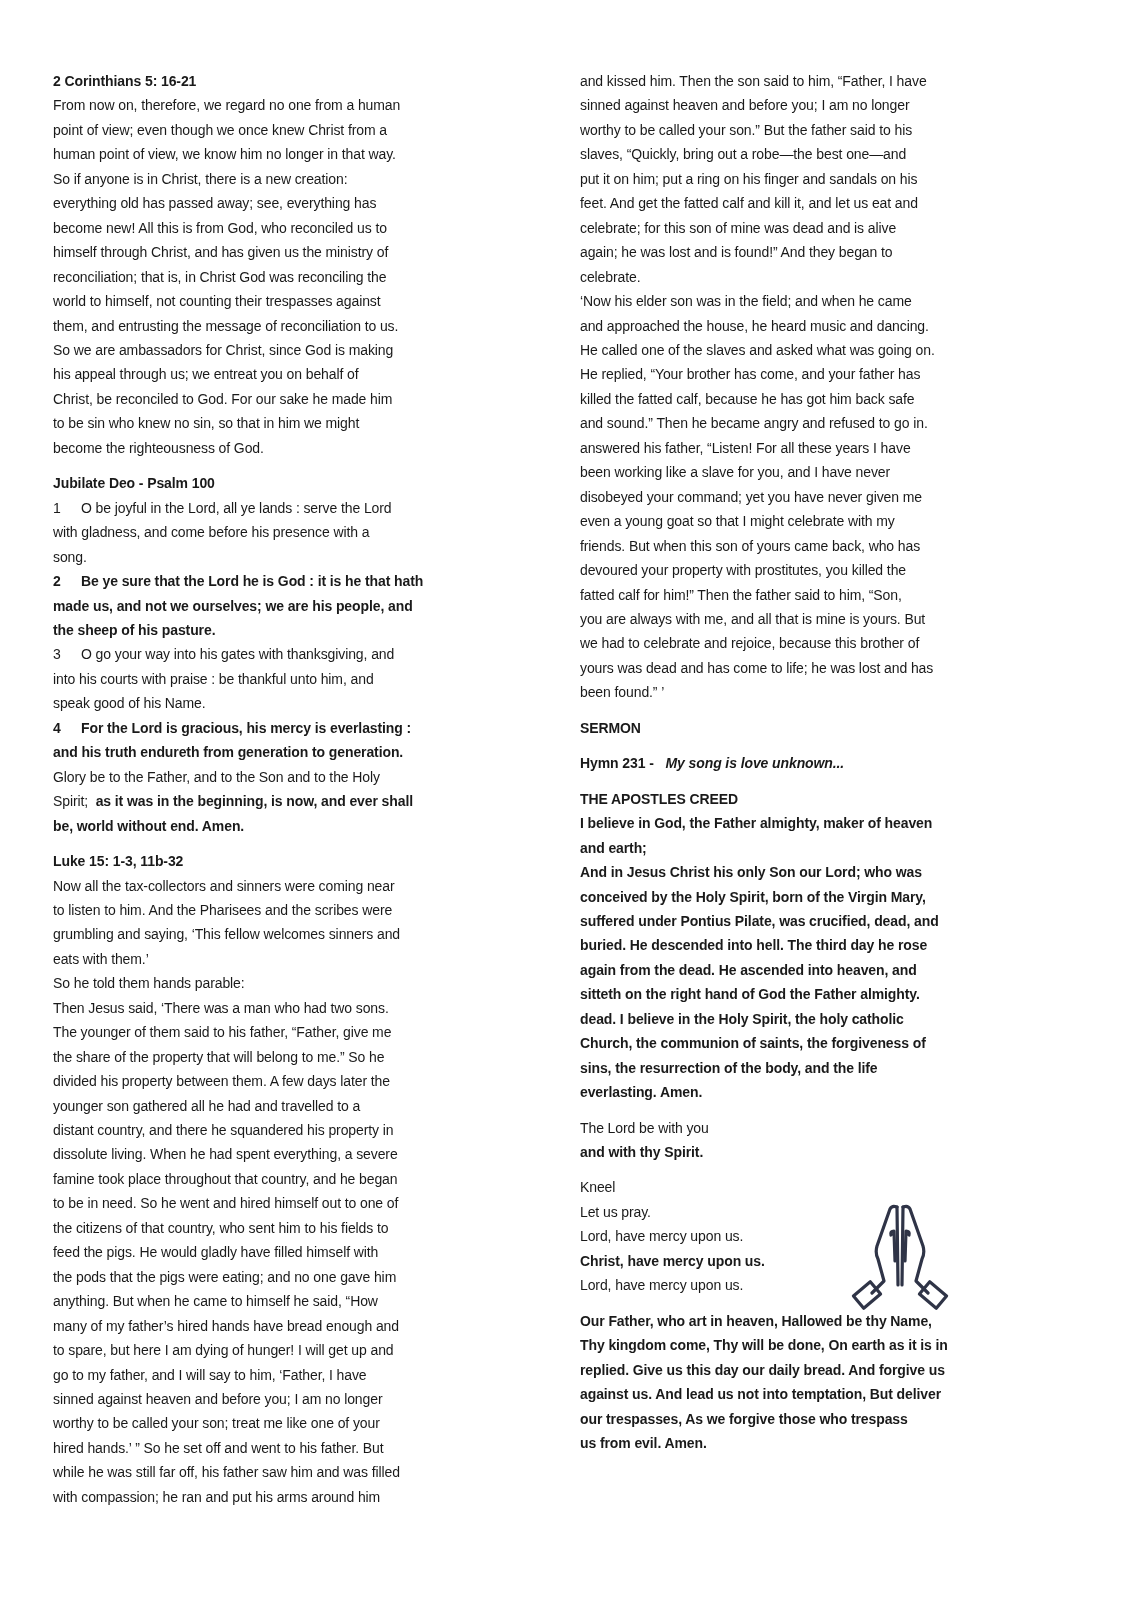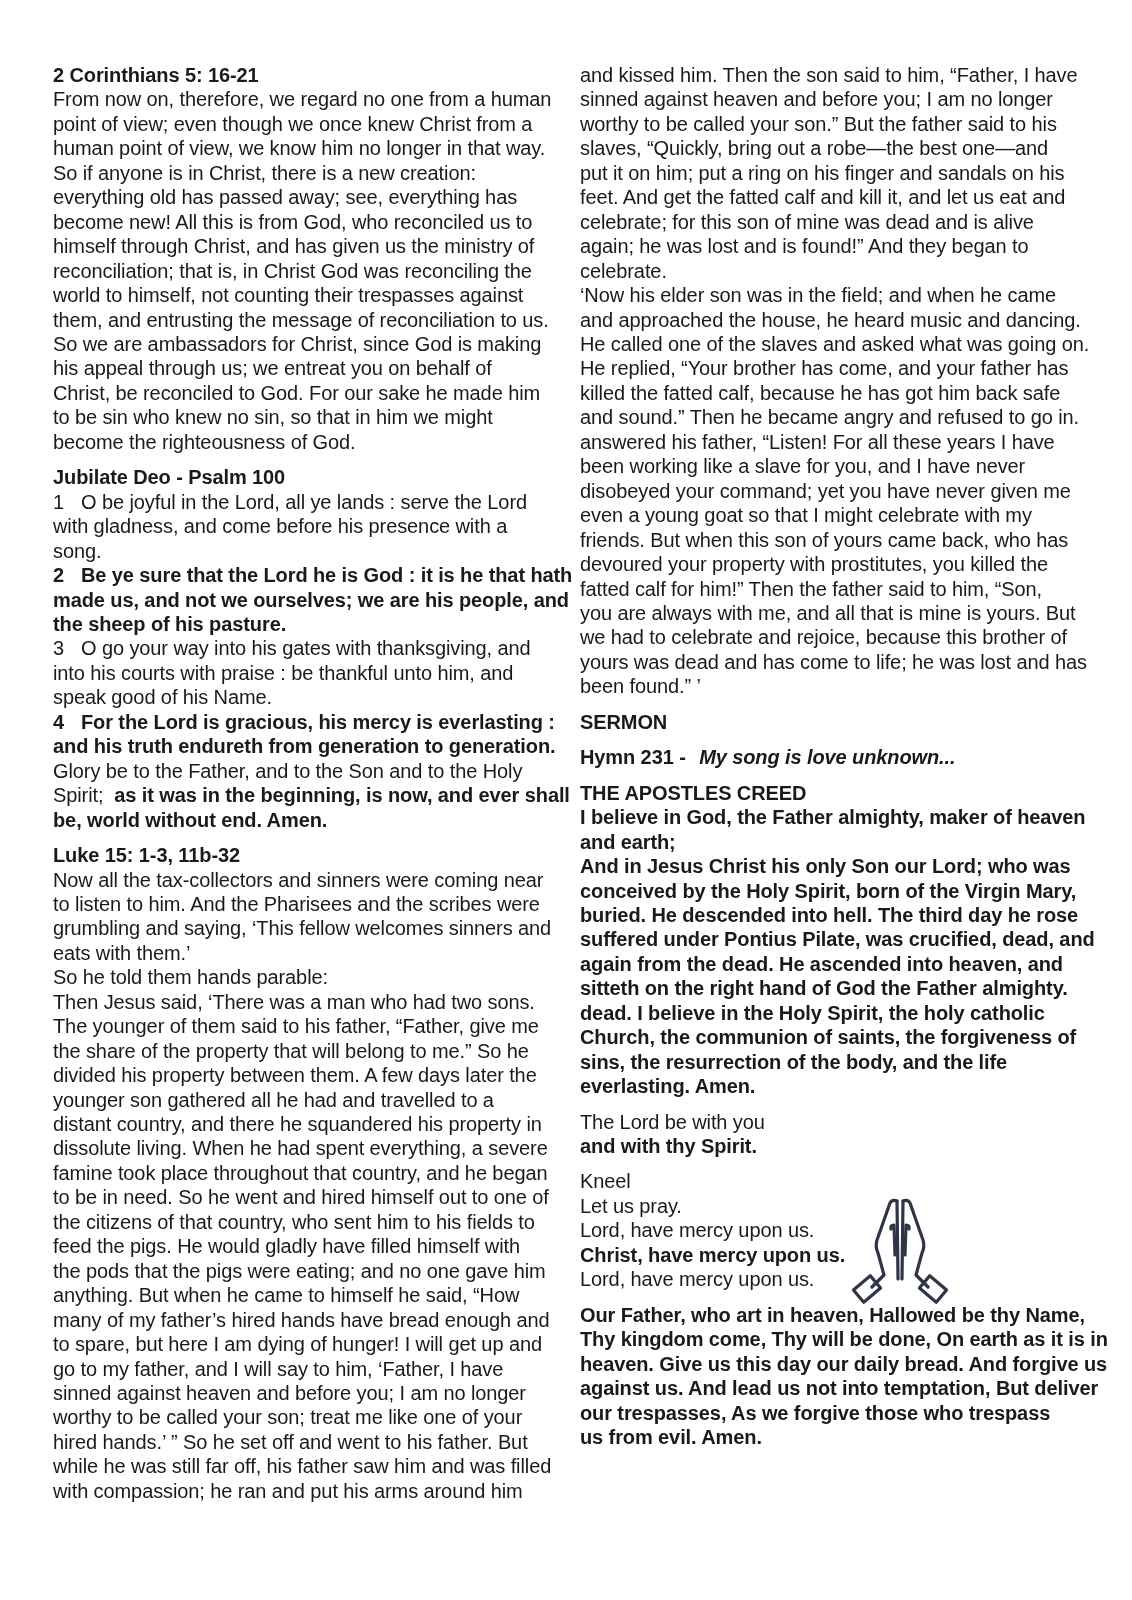--- a/index.html
+++ b/index.html
@@ -1,18 +1,18 @@
 <!DOCTYPE html>
 <html><head>
   <meta charset="utf-8">
   <style>
     html, body { margin: 0; padding: 0; background: #ffffff; }
     body { width: 1132px; height: 1600px; position: relative; overflow: hidden;
            font-family: "Liberation Sans", sans-serif; color: #1a1a1a; }
-    .col { position: absolute; top: 63px; font-size: 20px; line-height: 24.45px; letter-spacing: -0.1px; }
+    .col { position: absolute; top: 69px; font-size: 14px; line-height: 24.45px; letter-spacing: -0.1px; }
     .col-left { left: 53px; width: 490px; }
     .col-right { left: 580px; width: 490px; }
     .line { display: block; white-space: nowrap; }
     .b { font-weight: bold; }
     .i { font-style: italic; margin-left: 8px; }
     .gap { height: 11px; }
     .vn { display: inline-block; width: 28px; }
     .prayer-block { position: relative; }
     .hands { position: absolute; left: 270px; top: 26px; width: 100px; height: 110px; }
   </style>
@@ -136,22 +136,22 @@
   <div class="gap"></div>
   <span class="line b"><span style="white-space:pre">Hymn 231 - </span><span class="i">My song is love unknown...</span></span>
   <div class="gap"></div>
   <section>
     <span class="line b">THE APOSTLES CREED</span>
     <div id="creed-lines" class="b">
         <span class="line">I believe in God, the Father almighty, maker of heaven</span>
         <span class="line">and earth;</span>
         <span class="line">And in Jesus Christ his only Son our Lord; who was</span>
         <span class="line">conceived by the Holy Spirit, born of the Virgin Mary,</span>
+        <span class="line">suffered under Pontius Pilate, was crucified, dead, and</span>
         <span class="line">buried. He descended into hell. The third day he rose</span>
-        <span class="line">suffered under Pontius Pilate, was crucified, dead, and</span>
         <span class="line">again from the dead. He ascended into heaven, and</span>
         <span class="line">sitteth on the right hand of God the Father almighty.</span>
         <span class="line">dead. I believe in the Holy Spirit, the holy catholic</span>
         <span class="line">Church, the communion of saints, the forgiveness of</span>
         <span class="line">sins, the resurrection of the body, and the life</span>
         <span class="line">everlasting. Amen.</span>
       </div>
   </section>
   <div class="gap"></div>
   <section>
@@ -173,18 +173,18 @@
       <path d="M53 6 Q58 4 60 8 L73 45 Q75 52 72 58 L66 80 L78 92"></path>
       <path d="M53 6 L52 84"></path>
       <path d="M59 34 Q60 30 56 30 L55 60"></path>
       <rect x="72" y="86" width="22" height="16" transform="rotate(40 83 94)"></rect>
     </svg>
   </section>
   <div class="gap"></div>
   <div id="lp-lines" class="b">
       <span class="line">Our Father, who art in heaven, Hallowed be thy Name,</span>
       <span class="line">Thy kingdom come, Thy will be done, On earth as it is in</span>
-      <span class="line">heaven. Give us this day our daily bread. And forgive us</span>
+      <span class="line">replied. Give us this day our daily bread. And forgive us</span>
       <span class="line">against us. And lead us not into temptation, But deliver</span>
       <span class="line">our trespasses, As we forgive those who trespass</span>
       <span class="line">us from evil. Amen.</span>
     </div>
 </div>
 
 </body></html>

